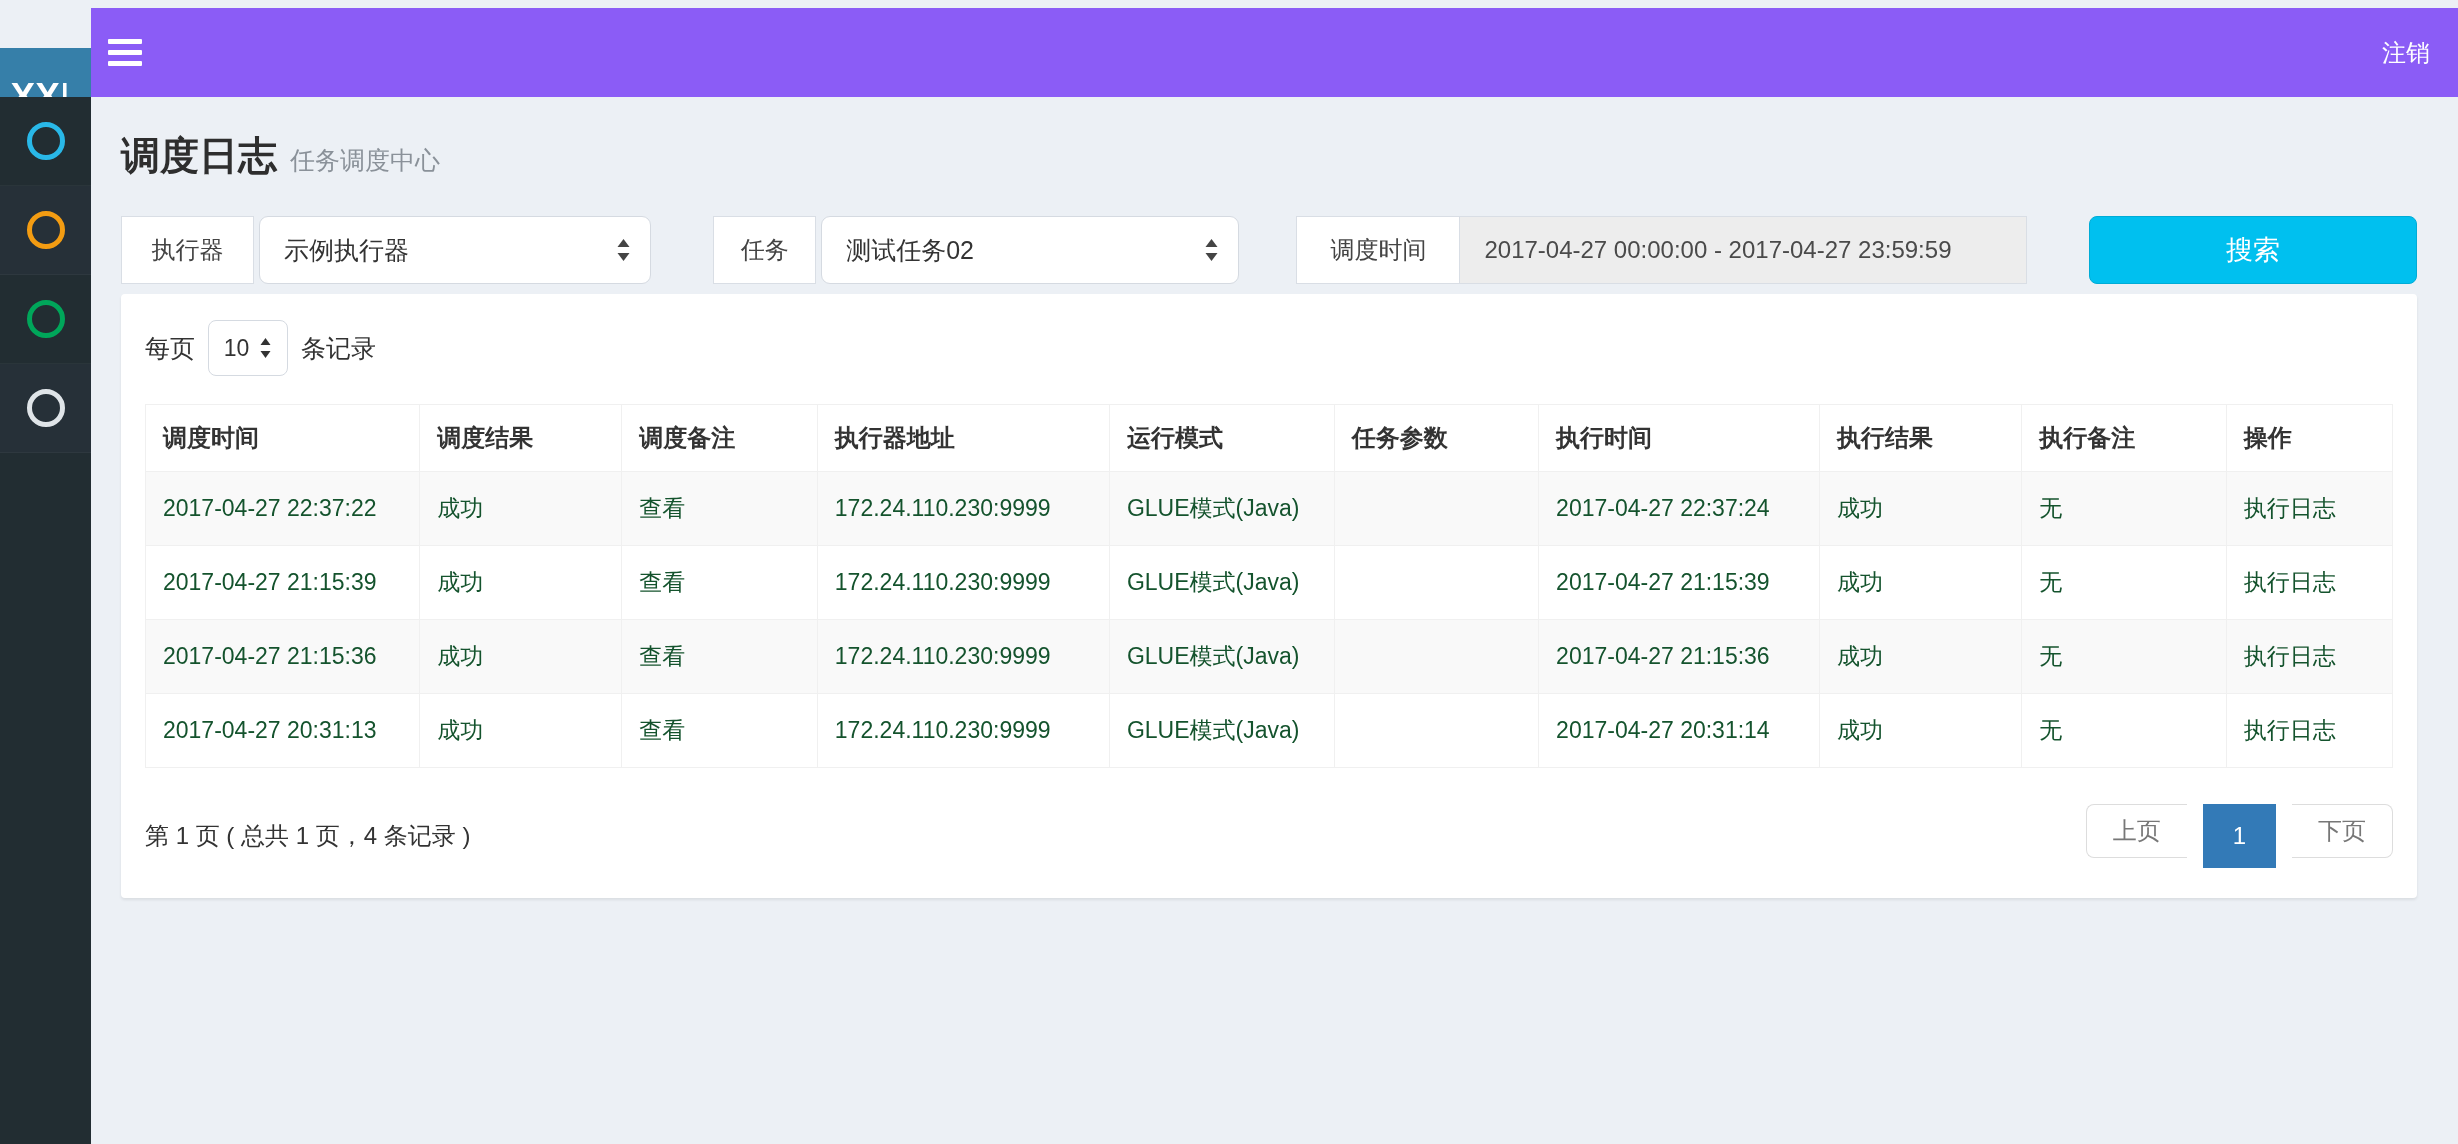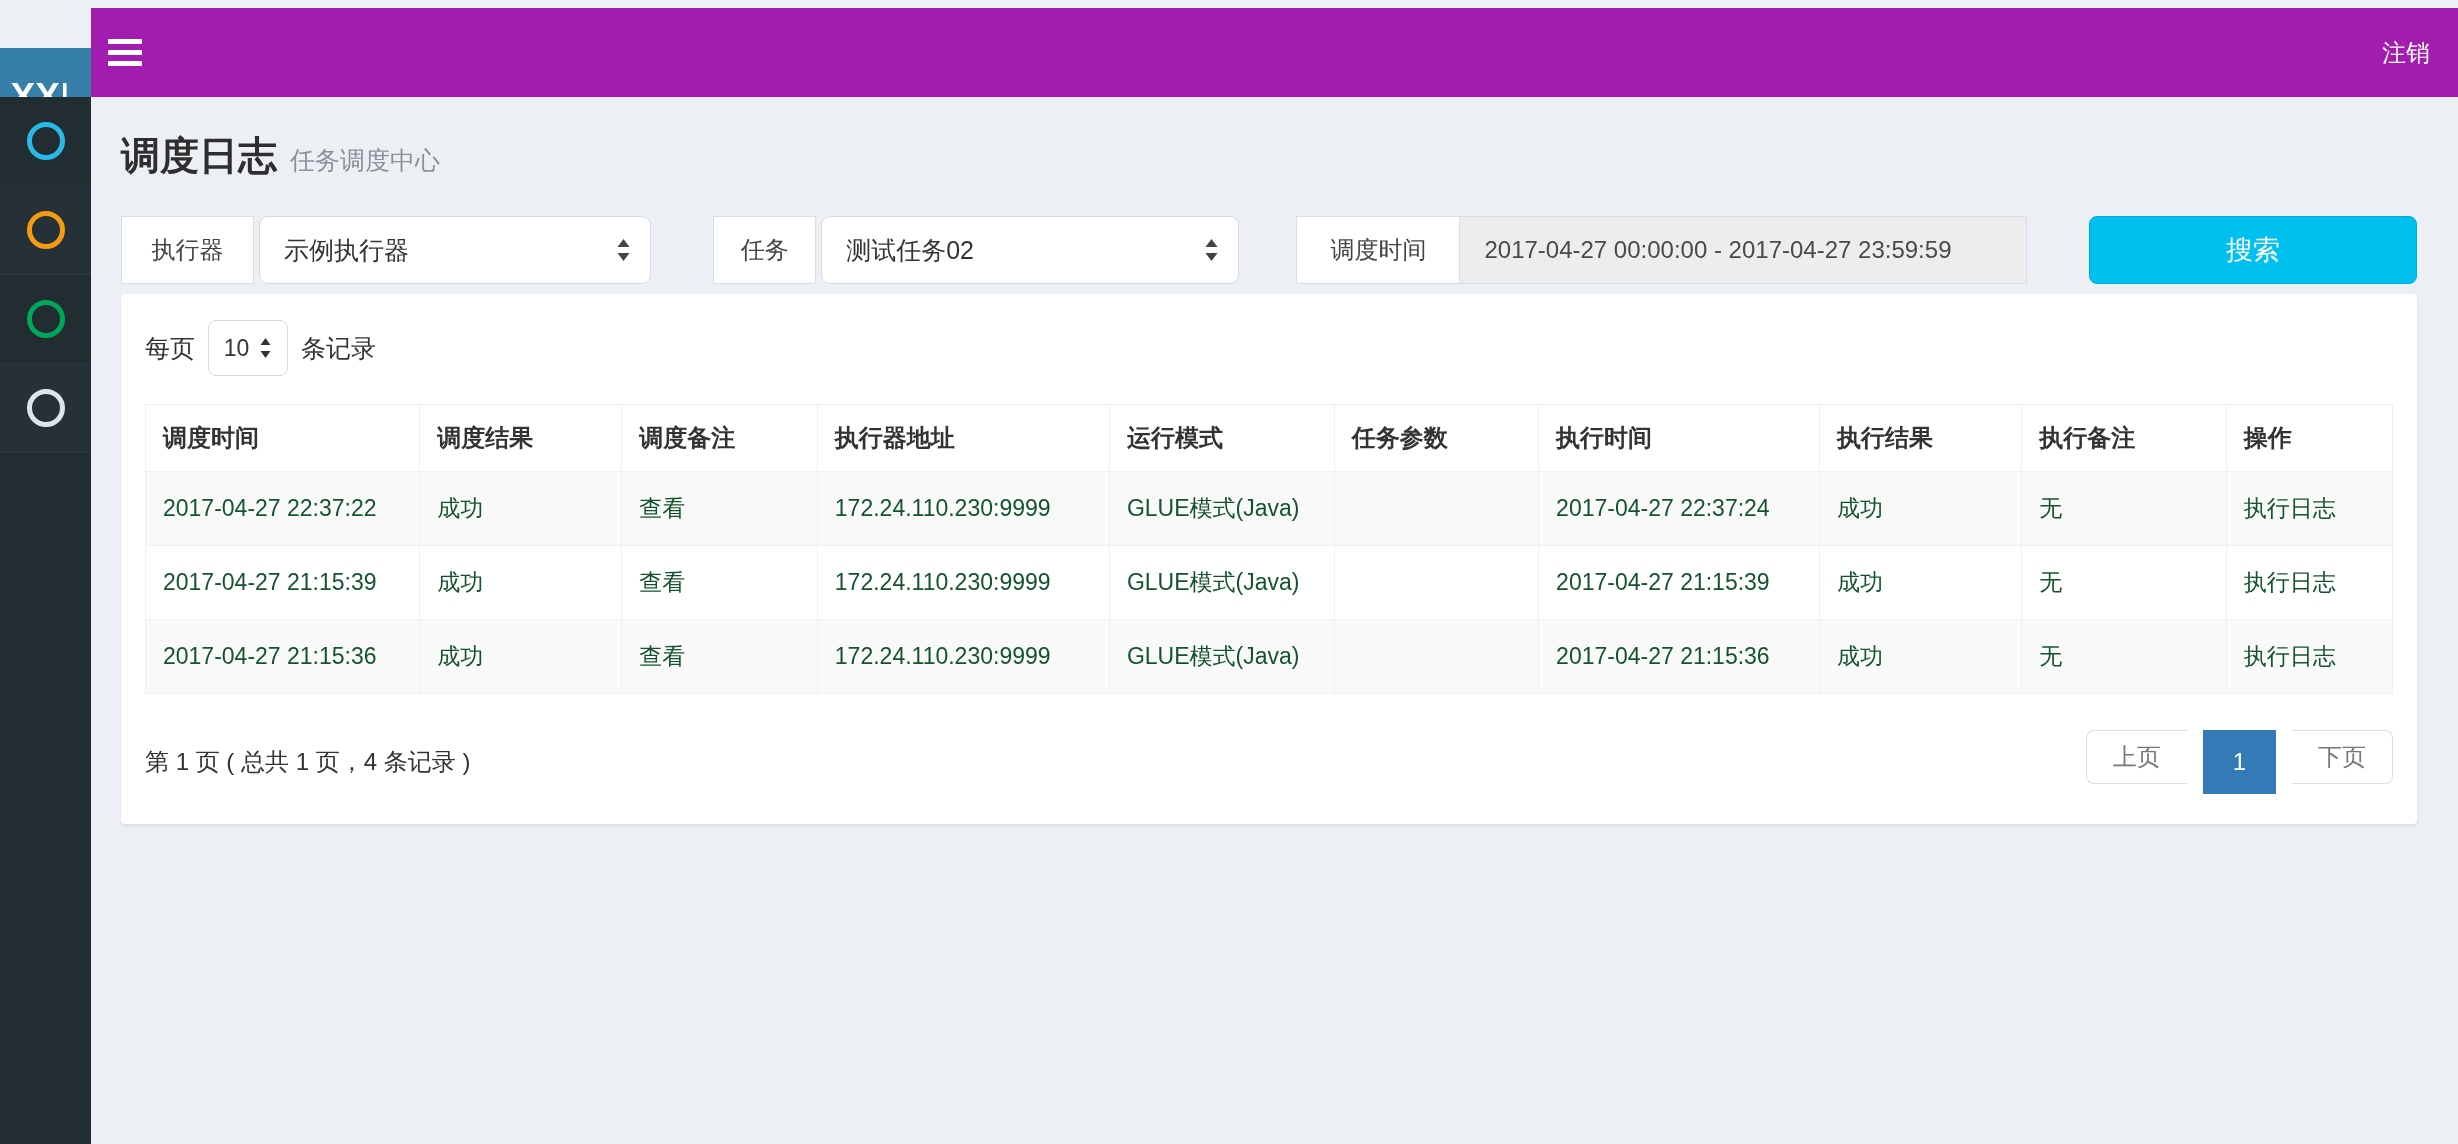--- a/index.html
+++ b/index.html
@@ -13,21 +13,21 @@
   
   .topbar { position:absolute; top:0; left:0; width:2458px; height:97px; display:flex; }
   .logo {
     width:91px; height:97px; background:#367fa9; color:#ffffff;
     display:flex; align-items:center; justify-content:center;
     font-size:37px; cursor:pointer; letter-spacing:0;margin-top:48px;
   }
   .logo b { font-weight:700; }
   .logo span { font-weight:300; }
   .navbar {
-    flex:1; background:#a21caf; display:flex; align-items:center;
+    flex:1; background:#8b5cf6; display:flex; align-items:center;
     justify-content:space-between; padding-right:28px;margin-top:8px;
   }
   .hamburger {
     width:64px; height:97px; display:flex; flex-direction:column;
     align-items:center; justify-content:center; gap:6px; cursor:pointer; margin-left:2px;
   }
   .hamburger i { display:block; width:34px; height:5px; background:#fff; border-radius:1px; }
   .logout { color:#fff; font-size:24px; cursor:pointer; }
 
   
@@ -269,20 +269,32 @@
           <td class="success">成功</td>
           <td class="link">查看</td>
           <td>172.24.110.230:9999</td>
           <td>GLUE模式(Java)</td>
           <td></td>
           <td>2017-04-27 21:15:36</td>
           <td class="success">成功</td>
           <td>无</td>
           <td class="link">执行日志</td>
         </tr>
+        <tr>
+          <td>2017-04-27 20:31:13</td>
+          <td class="success">成功</td>
+          <td class="link">查看</td>
+          <td>172.24.110.230:9999</td>
+          <td>GLUE模式(Java)</td>
+          <td></td>
+          <td>2017-04-27 20:31:14</td>
+          <td class="success">成功</td>
+          <td>无</td>
+          <td class="link">执行日志</td>
+        </tr>
       </tbody>
     </table>
 
     <div class="pager-row">
       <span class="pager-info">第 1 页 ( 总共 1 页，4 条记录 )</span>
       <div class="pager">
         <span class="pg prev">上页</span>
         <span class="pg active">1</span>
         <span class="pg next">下页</span>
       </div>

